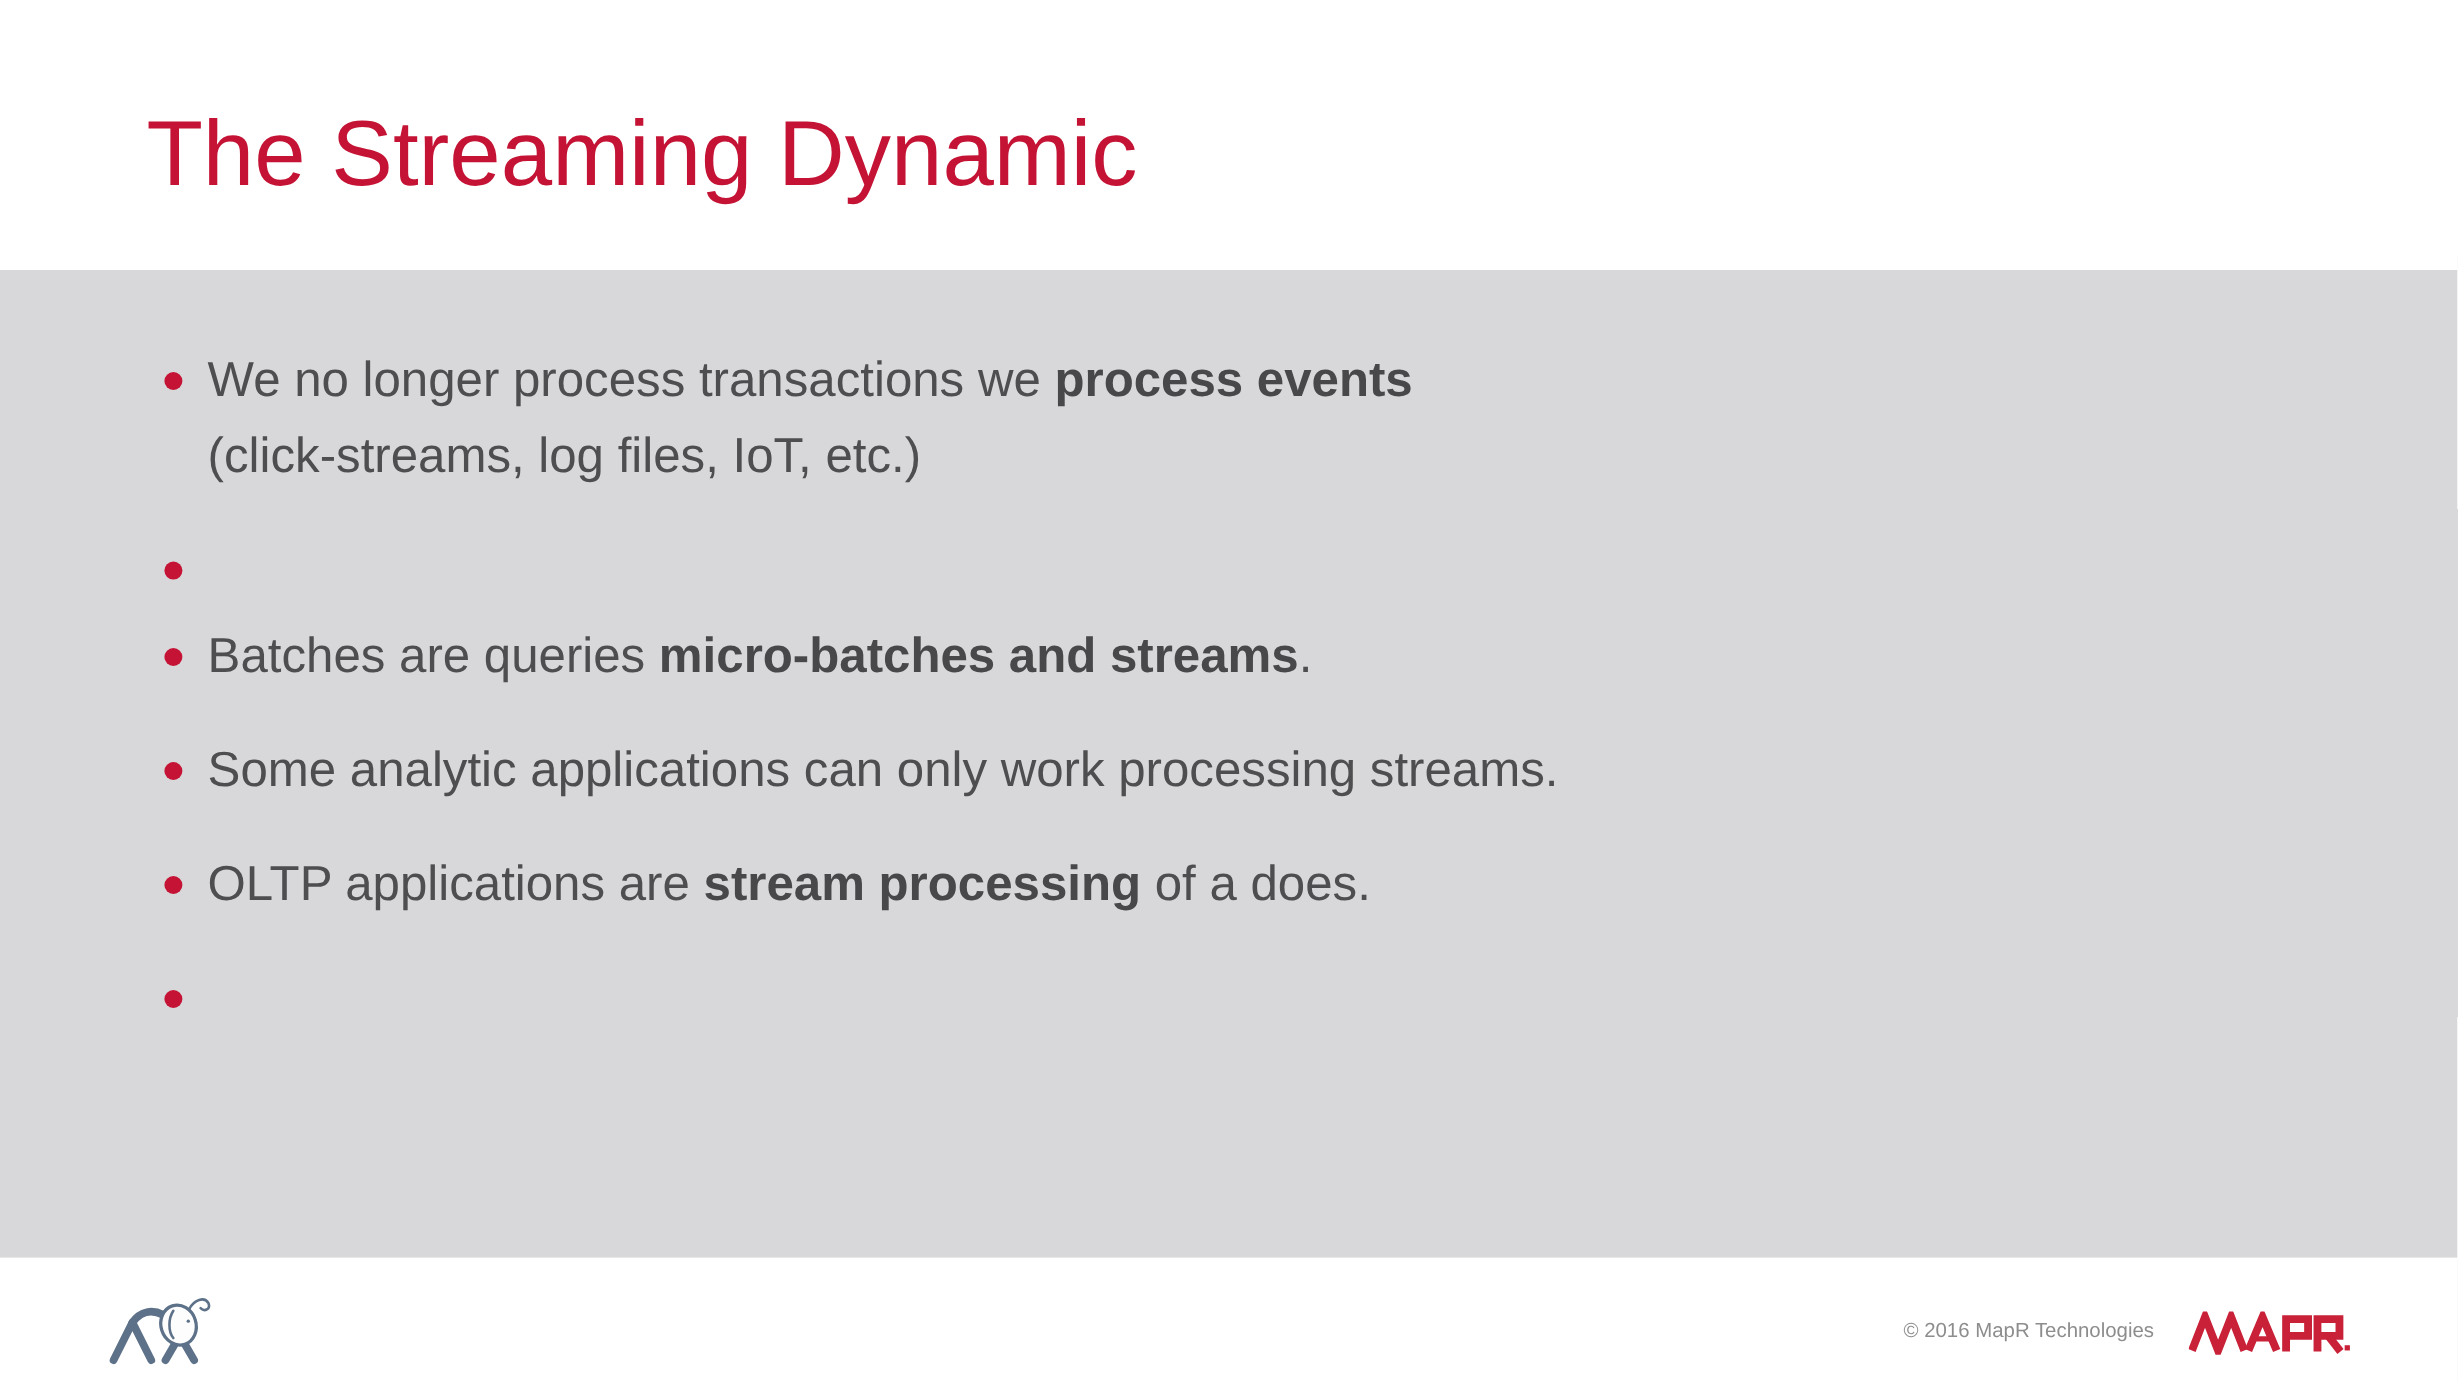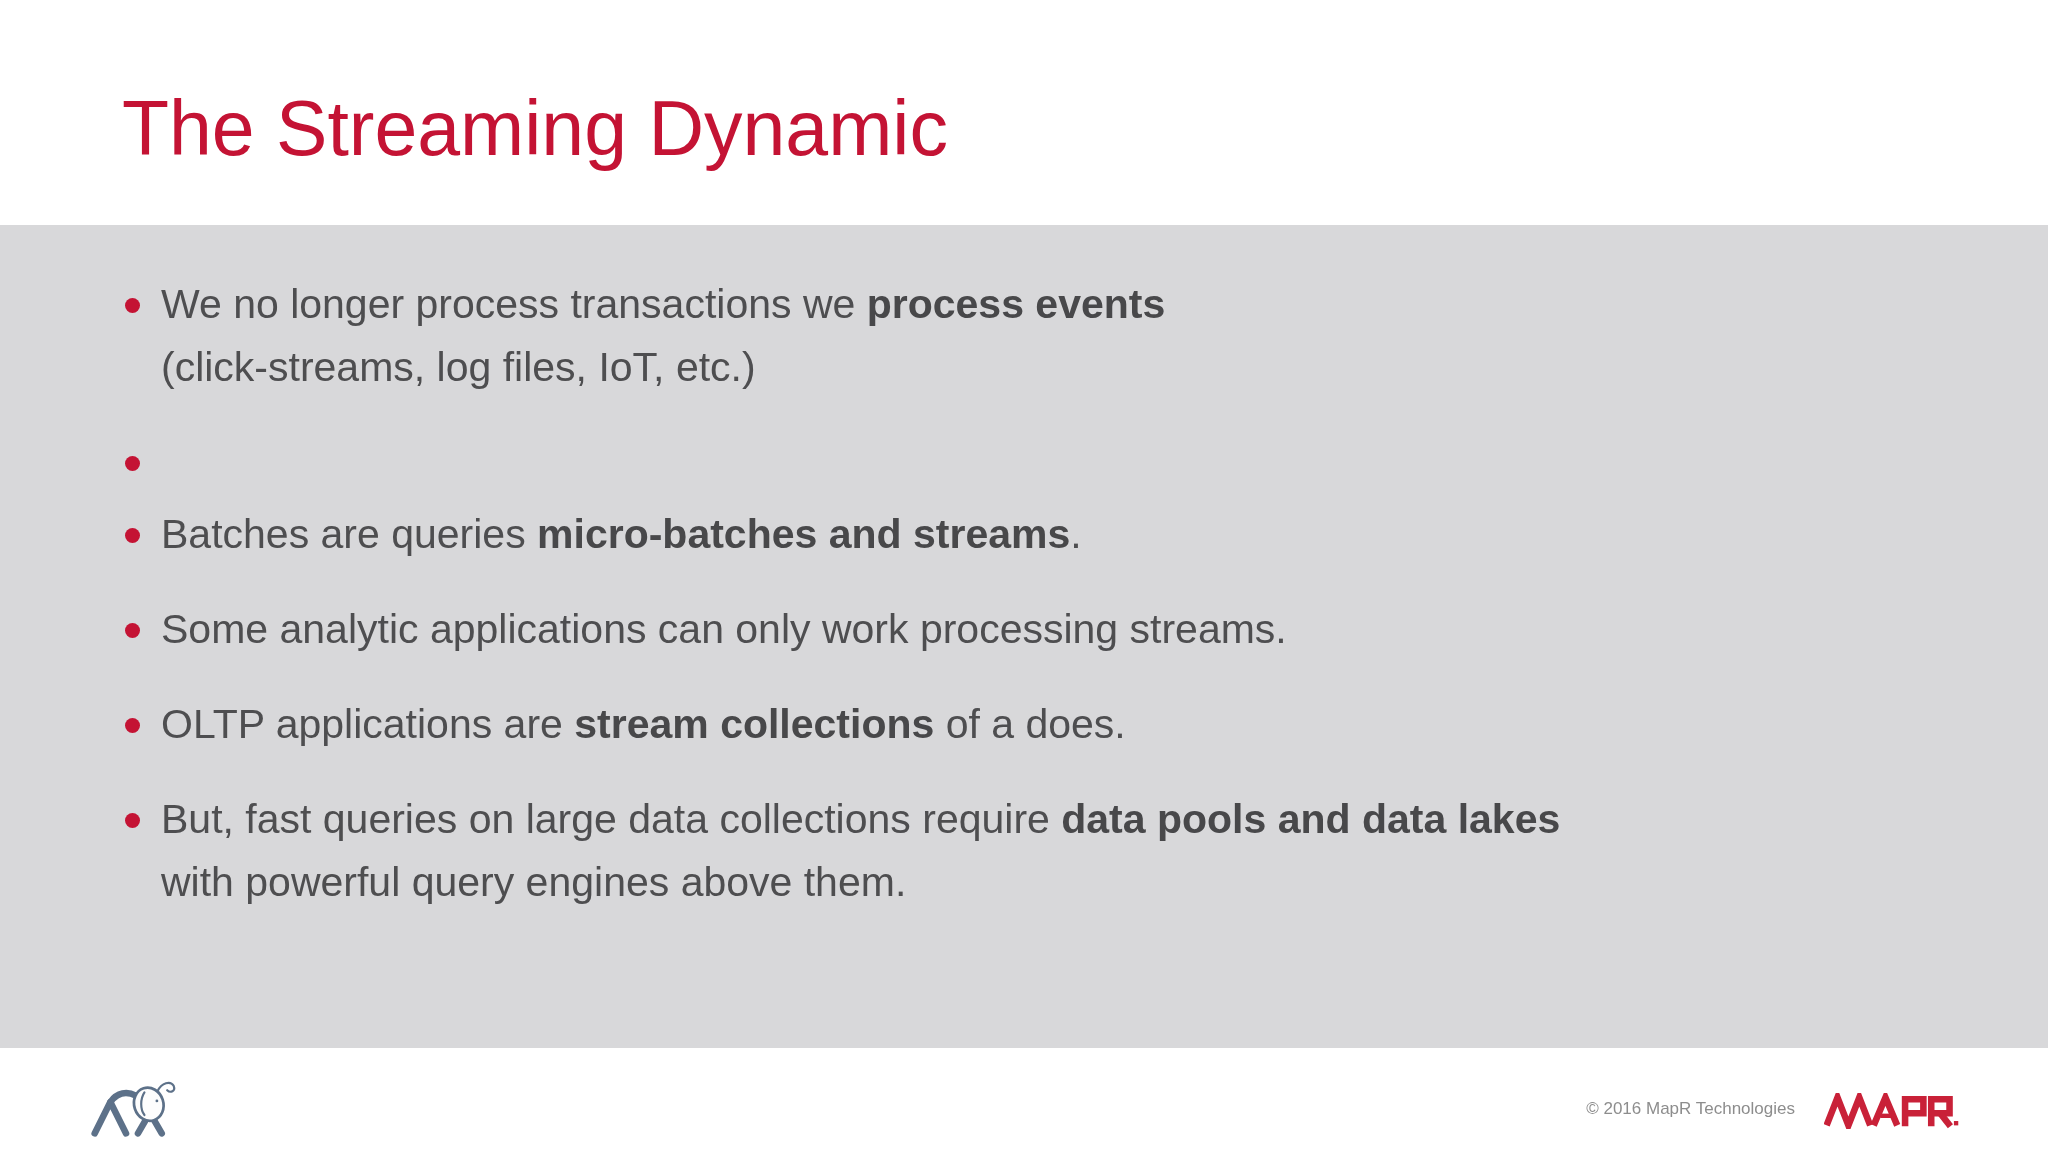--- a/index.html
+++ b/index.html
@@ -22,21 +22,21 @@
     white-space:nowrap;
   }
   .band{
     position:absolute;
     left:0;top:225px;
     width:2048px;height:823px;
     background:#d8d8da;
   }
   ul.bullets{
     list-style:none;
-    margin:4px;
+    margin:16px;
     padding:44px 40px 0 121px;
   }
   li.bullet{
     display:flex;
     align-items:flex-start;
     margin:0 0 32px 0;
     color:#4e4e50;
     font-size:41px;
     line-height:63px;
   }
@@ -89,26 +89,24 @@
         <li class="bullet">
           <span class="dot"></span>
           <p class="btxt"><span>Batches are queries </span><span class="b">micro-batches and streams</span><span>.</span></p>
         </li>
         <li class="bullet">
           <span class="dot"></span>
           <p class="btxt"><span>Some analytic applications can only work processing streams.</span></p>
         </li>
         <li class="bullet">
           <span class="dot"></span>
-          <p class="btxt"><span>OLTP applications are </span><span class="b">stream collections</span><span> of a does.</span></p>
+          <p class="btxt"><span>OLTP applications are </span><span class="b">stream processing</span><span> of a does.</span></p>
         </li>
         <li class="bullet">
           <span class="dot"></span>
-          <p class="btxt"><span>But, fast queries on large data collections require </span><span class="b">data pools and data lakes</span><span>
-with powerful query engines above them.</span></p>
         </li>
       </ul>
   </div>
 
   <svg class="elephant" width="92" height="60" viewBox="0 0 170 110" aria-hidden="true">
     <g fill="none" stroke="#5d7189" stroke-width="12" stroke-linecap="round" stroke-linejoin="round">
       <path d="M16,102 L45,44 L74,102"></path>
       <path d="M45,44 C58,26 76,24 92,32"></path>
       <path d="M96,102 L118,64 L140,102"></path>
     </g>

